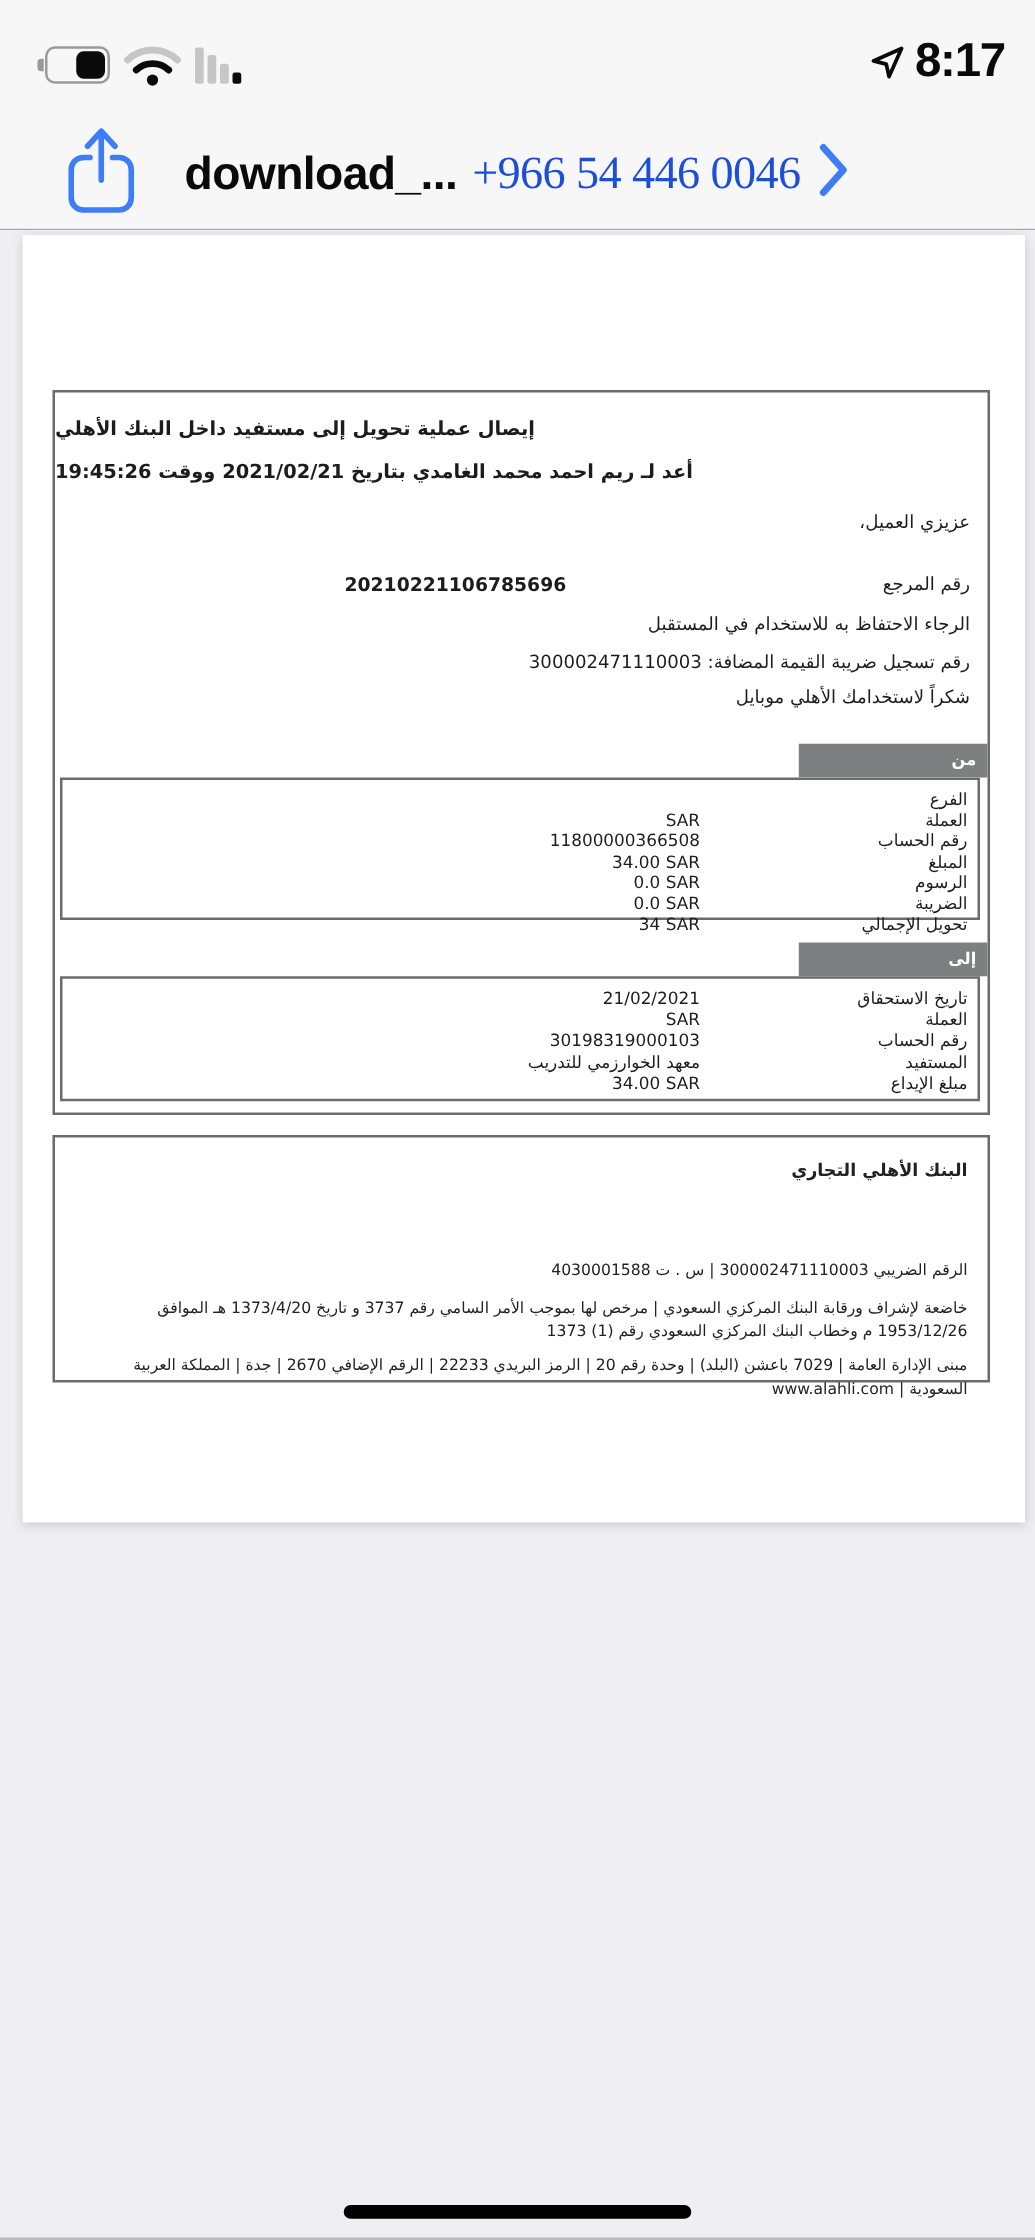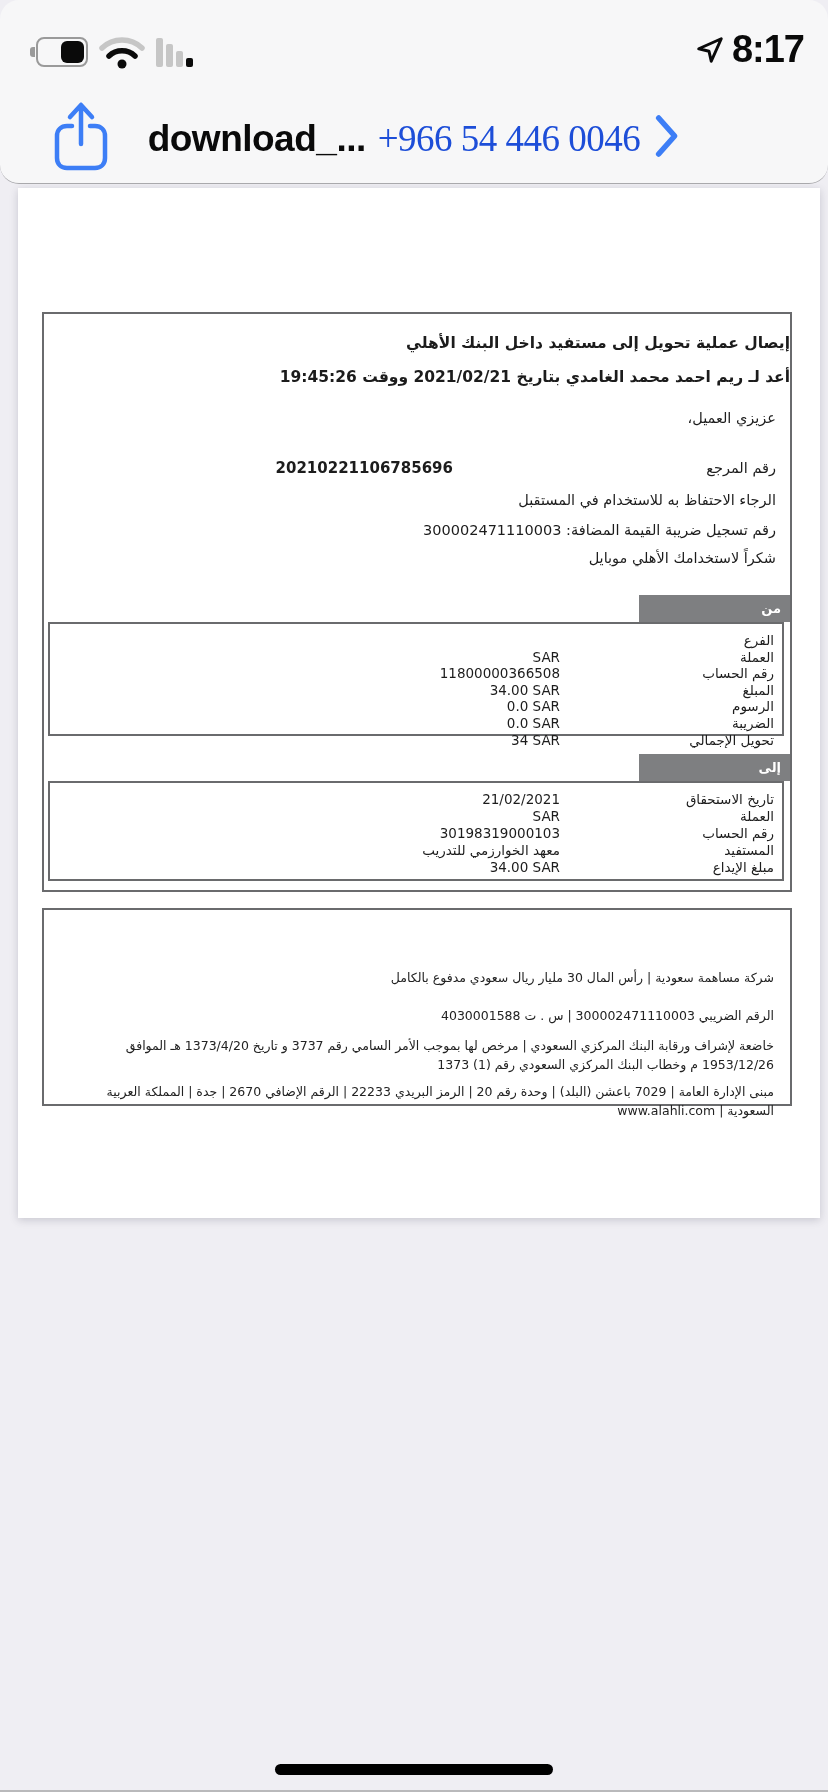--- a/index.html
+++ b/index.html
@@ -2,21 +2,21 @@
 <html><head>
 <meta charset="utf-8">
 <style>
   * { box-sizing: border-box; margin: 0; padding: 0; }
   html,body { width:828px; height:1792px; overflow:hidden; background:#fff;
     font-family:"DejaVu Sans", sans-serif; }
   .screen { position:relative; width:828px; height:1792px; background:#EFEEF3; }
 
   
   .topchrome { position:absolute; left:0; top:0; width:828px; height:184px;
-    background:#F7F7F8; border-bottom:1px solid #A9A9AC; z-index:5;border-radius:19px; }
+    background:#F7F7F8; border-bottom:1px solid #A9A9AC; z-index:5; }
 
   .statusbar { position:absolute; left:0; top:0; width:828px; height:88px; }
   .sb-left { position:absolute; left:28px; top:34px; display:flex; align-items:center; gap:11px; height:36px; }
   .battery { position:relative; width:60px; height:30px; }
   .battery .shell { position:absolute; left:8px; top:0; width:52px; height:30px;
     border:2.5px solid #9a9a9a; border-radius:8px; background:transparent; }
   .battery .nub { position:absolute; left:2px; top:10px; width:5px; height:10px;
     background:#9a9a9a; border-radius:3px 0 0 3px; }
   .battery .charge { position:absolute; right:4px; top:4px; width:23px; height:22px;
     background:#0a0a0a; border-radius:6px; }
@@ -44,21 +44,21 @@
 
   .logo-row { position:absolute; left:0; top:6px; width:802px; display:flex; direction:ltr;
     justify-content:center; align-items:center; gap:10px; }
   .logo-text { display:flex; direction:ltr; align-items:center; gap:9px;
     color:#17705F; font-size:31px; }
   .doc-label { position:absolute; left:0; top:95px; width:802px; text-align:center;
     font-size:17px; font-weight:700; }
 
   .outer-box { position:absolute; left:24px; top:124px; width:750px; height:580px;
     border:2px solid #6A6B6D; background:#fff; }
-  .c-line { position:absolute; left:0; width:100%; text-align:right; font-size:15.5px; font-weight:700; }
+  .c-line { position:absolute; left:0; width:100%; text-align:left; font-size:15.5px; font-weight:700; }
   .r-line { position:absolute; right:14px; font-size:14.5px; white-space:nowrap; }
   .ref-value { position:absolute; right:337px; font-size:15px; font-weight:700; direction:ltr; unicode-bidi:isolate; }
 
   .tab { position:absolute; right:0; width:151px; height:27px; background:#7E7F81;
     color:#fff; font-size:13px; font-weight:700; line-height:27px; text-align:right;
     padding-right:9px; }
   .inner-box { position:absolute; left:4px; right:6px; border:2px solid #6A6B6D; background:#fff;
     padding-top:8px; }
   .trow { position:relative; height:17px; }
   .from-box .trow { height:16.6px; }
@@ -193,21 +193,21 @@
             <span class="val">معهد الخوارزمي للتدريب</span>
           </div>
           <div class="trow">
             <span class="lbl">مبلغ الإيداع</span>
             <span class="val">34.00 SAR</span>
           </div>
         </div>
       </div>
 
       <div class="footer-box">
-        <div class="f-line" style="top:58px">شركة مساهمة سعودية | رأس المال 30 مليار ريال سعودي مدفوع بالكامل</div>
+        <div class="f-line f-title" style="top:18px">البنك الأهلي التجاري</div>
         <div class="f-line" style="top:96px">الرقم الضريبي 300002471110003 | س . ت 4030001588</div>
         <div class="f-line" style="top:126px">خاضعة لإشراف ورقابة البنك المركزي السعودي | مرخص لها بموجب الأمر السامي رقم 3737 و تاريخ 1373/4/20 هـ الموافق 1953/12/26 م وخطاب البنك المركزي السعودي رقم (1) 1373</div>
         <div class="f-line" style="top:172px">مبنى الإدارة العامة | 7029 باعشن (البلد) | وحدة رقم 20 | الرمز البريدي 22233 | الرقم الإضافي 2670 | جدة | المملكة العربية السعودية | www.alahli.com</div>
       </div>
 
     </div>
   </div>
 
   <div class="home-indicator"></div>
   <div class="bottom-hairline"></div>

